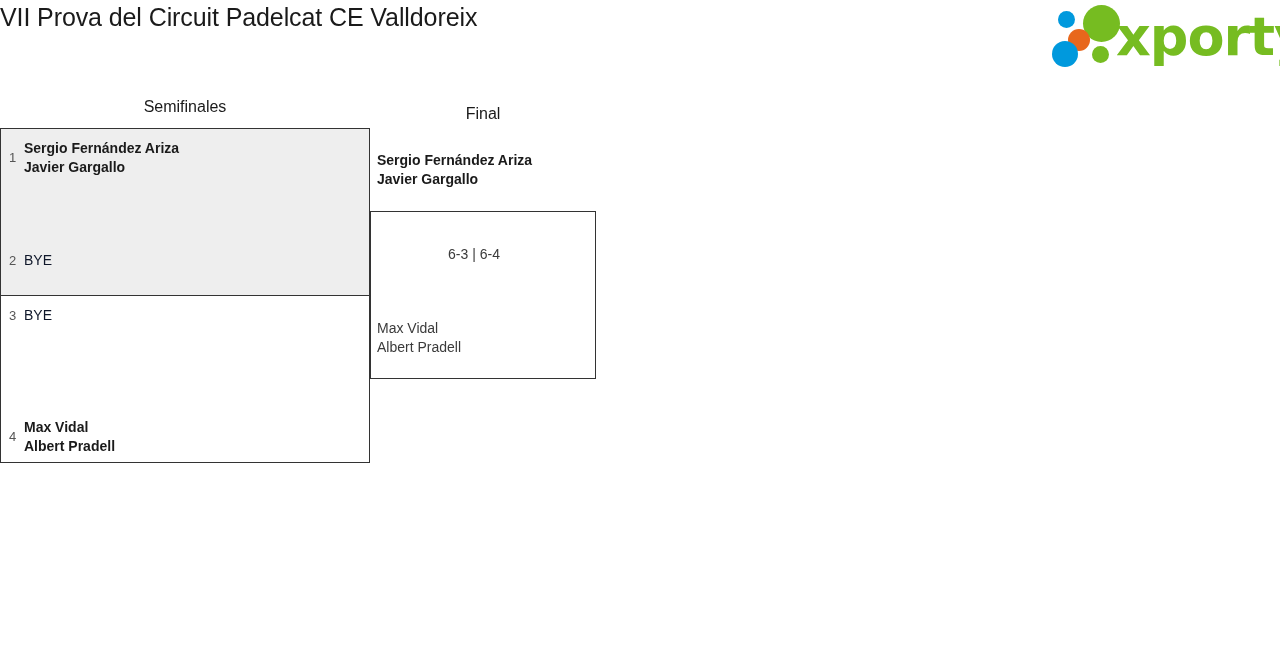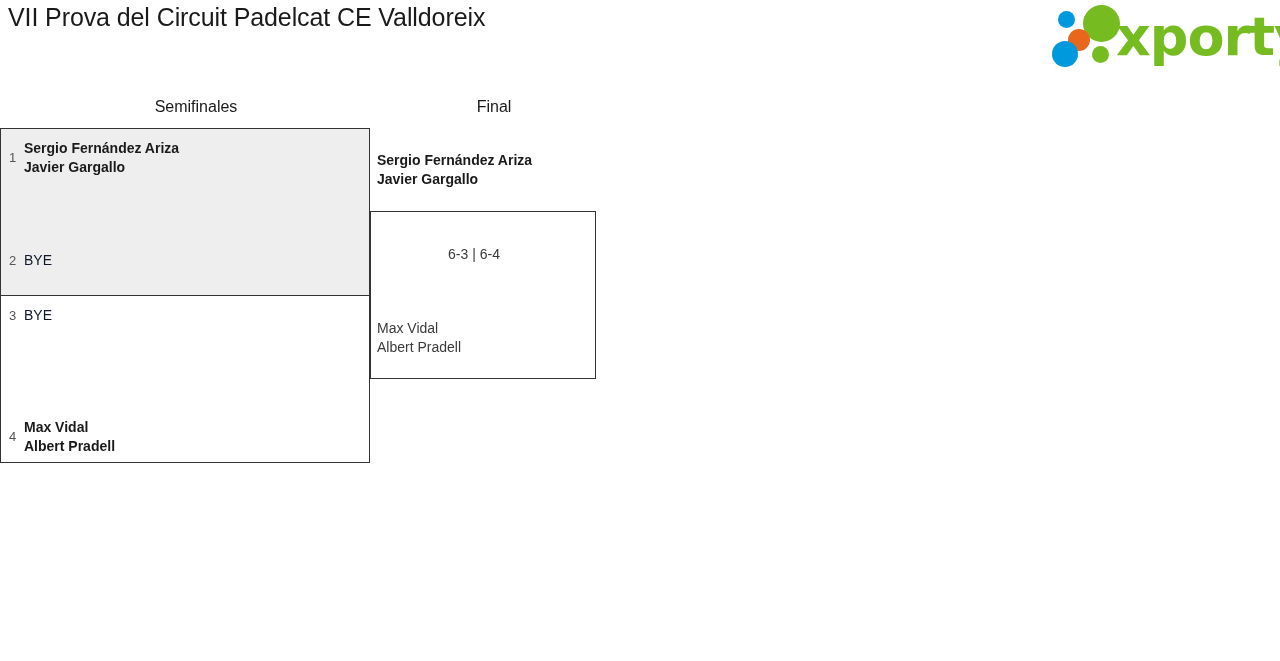--- a/index.html
+++ b/index.html
@@ -15,21 +15,21 @@
   #page {
     position: relative;
     width: 1280px;
     height: 661px;
     background: #ffffff;
   }
 
   
   .title-block {
     position: absolute;
-    left: 8px;
+    left: 0px;
     top: 2px;
     width: 840px;
   }
   .title-line {
     font-size: 25px;
     line-height: 31px;
     color: #1a1a1a;
     font-weight: 400;
     letter-spacing: -0.1px;
     white-space: nowrap;
@@ -69,24 +69,23 @@
   }
 
   
   .round-header {
     position: absolute;
     font-size: 16px;
     line-height: 20px;
     color: #1a1a1a;
     font-weight: 400;
     text-align: center;
-    margin-left: 11px;
   }
   #round-header-0 { left: 0px;   top: 97px; width: 370px; }
-  #round-header-1 { left: 370px; top: 97px; width: 226px; }
+  #round-header-1 { left: 370px; top: 104px; width: 226px; }
 
   
   .match-box {
     position: absolute;
     border: 1px solid #333333;
   }
   .match-box.highlight { background: #eeeeee; }
   .match-box.plain     { background: #ffffff; }
 
   #match-sf-1 { left: 0px;   top: 128px; width: 370px; height: 168px; }

